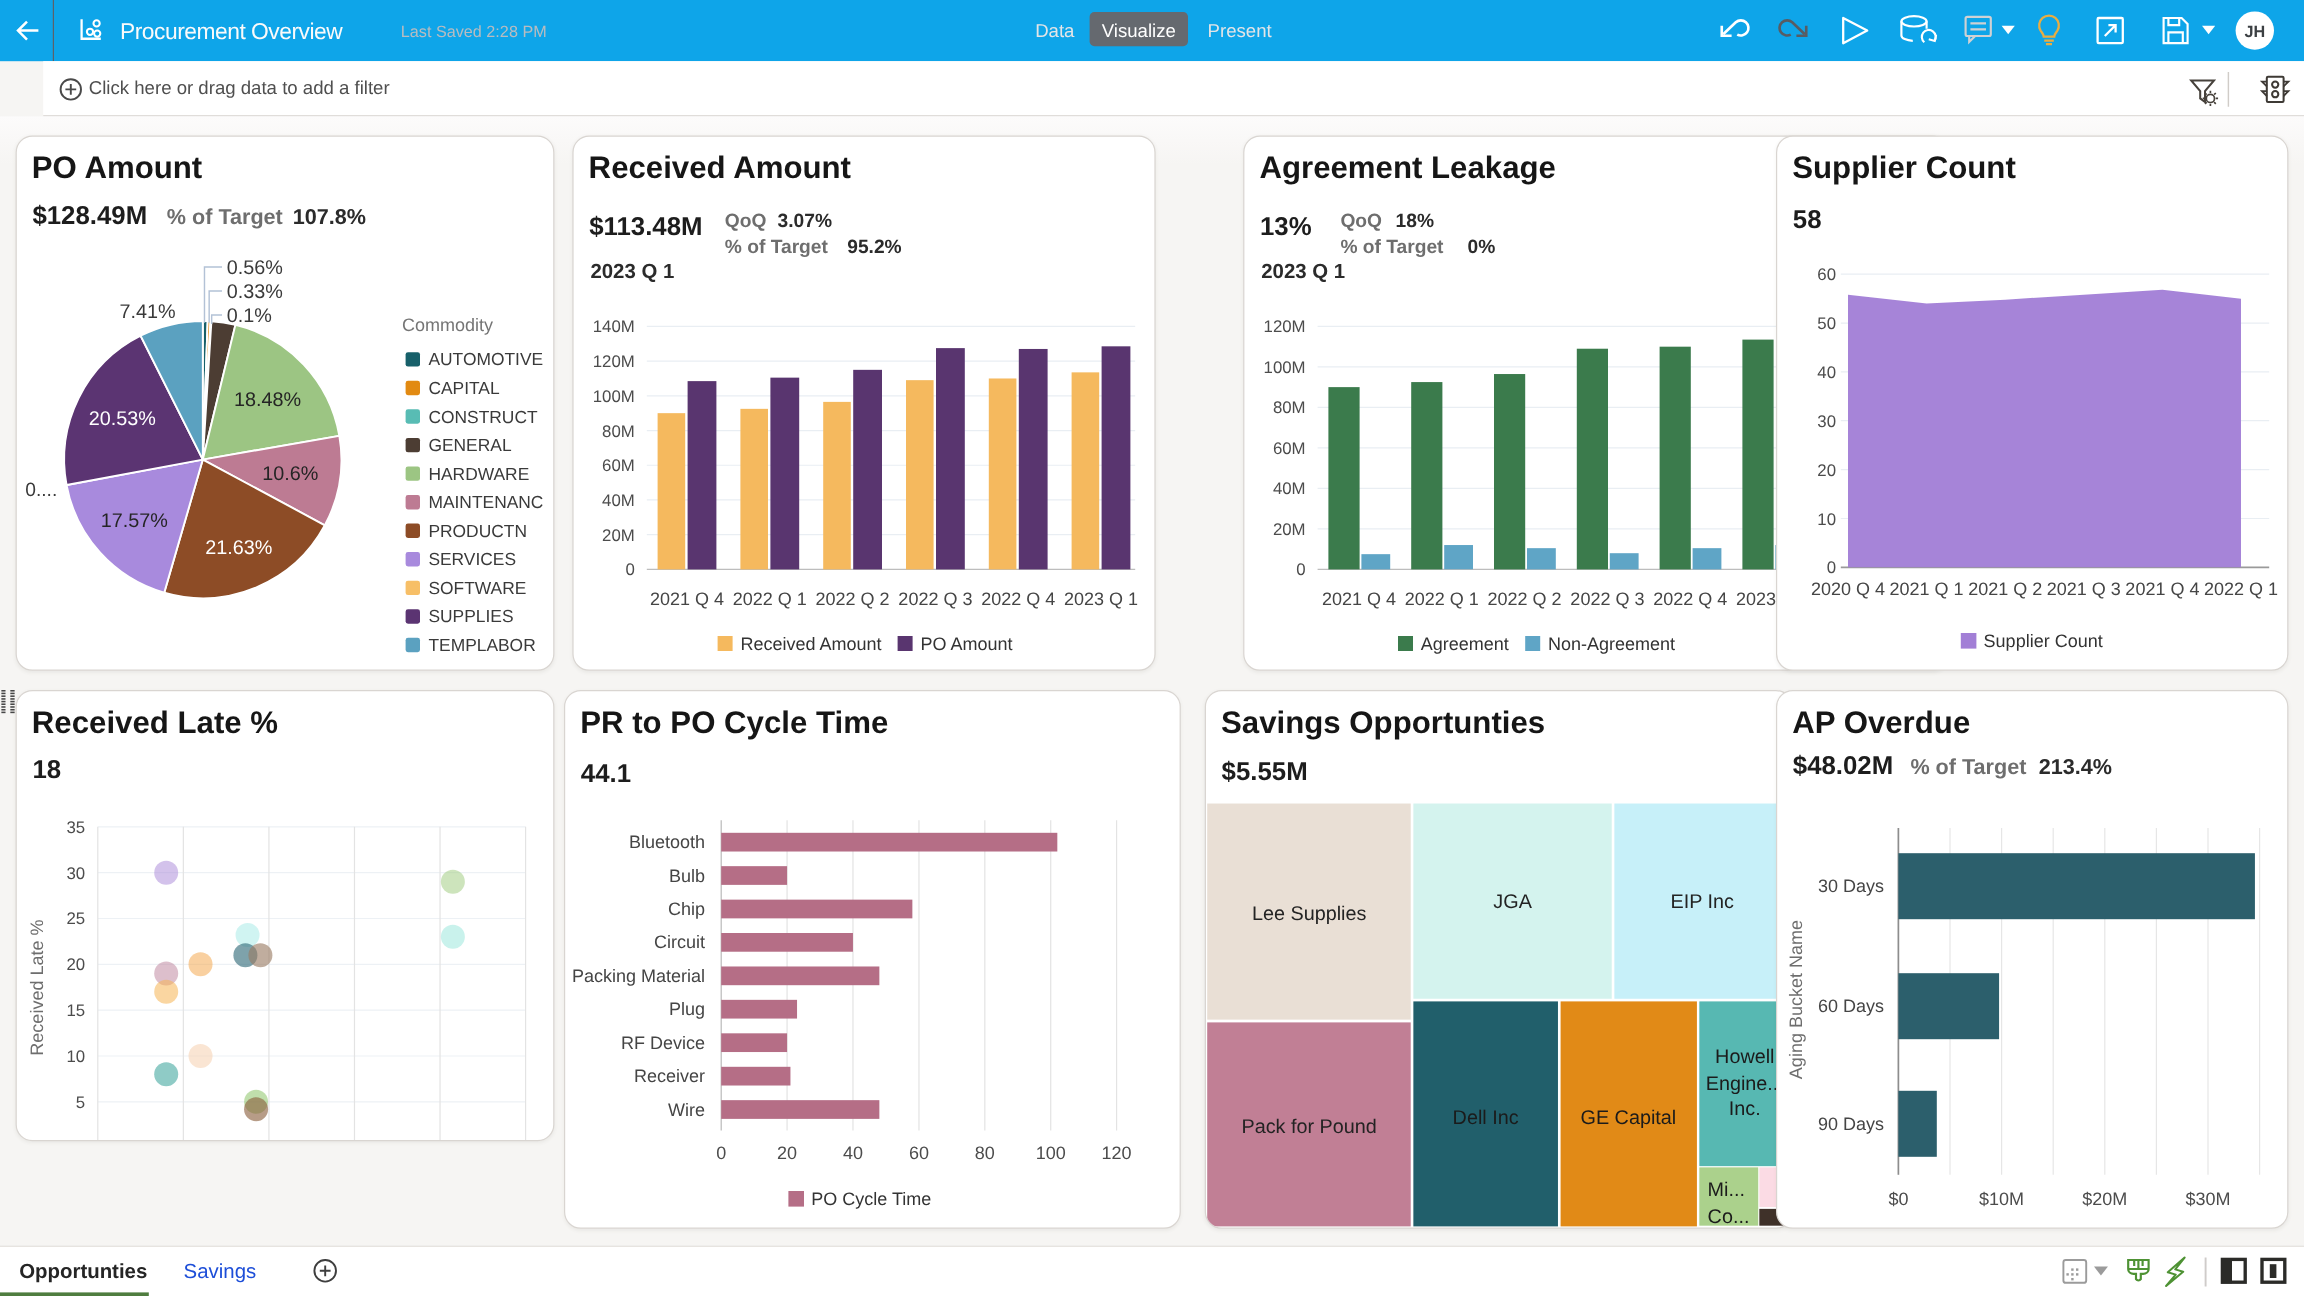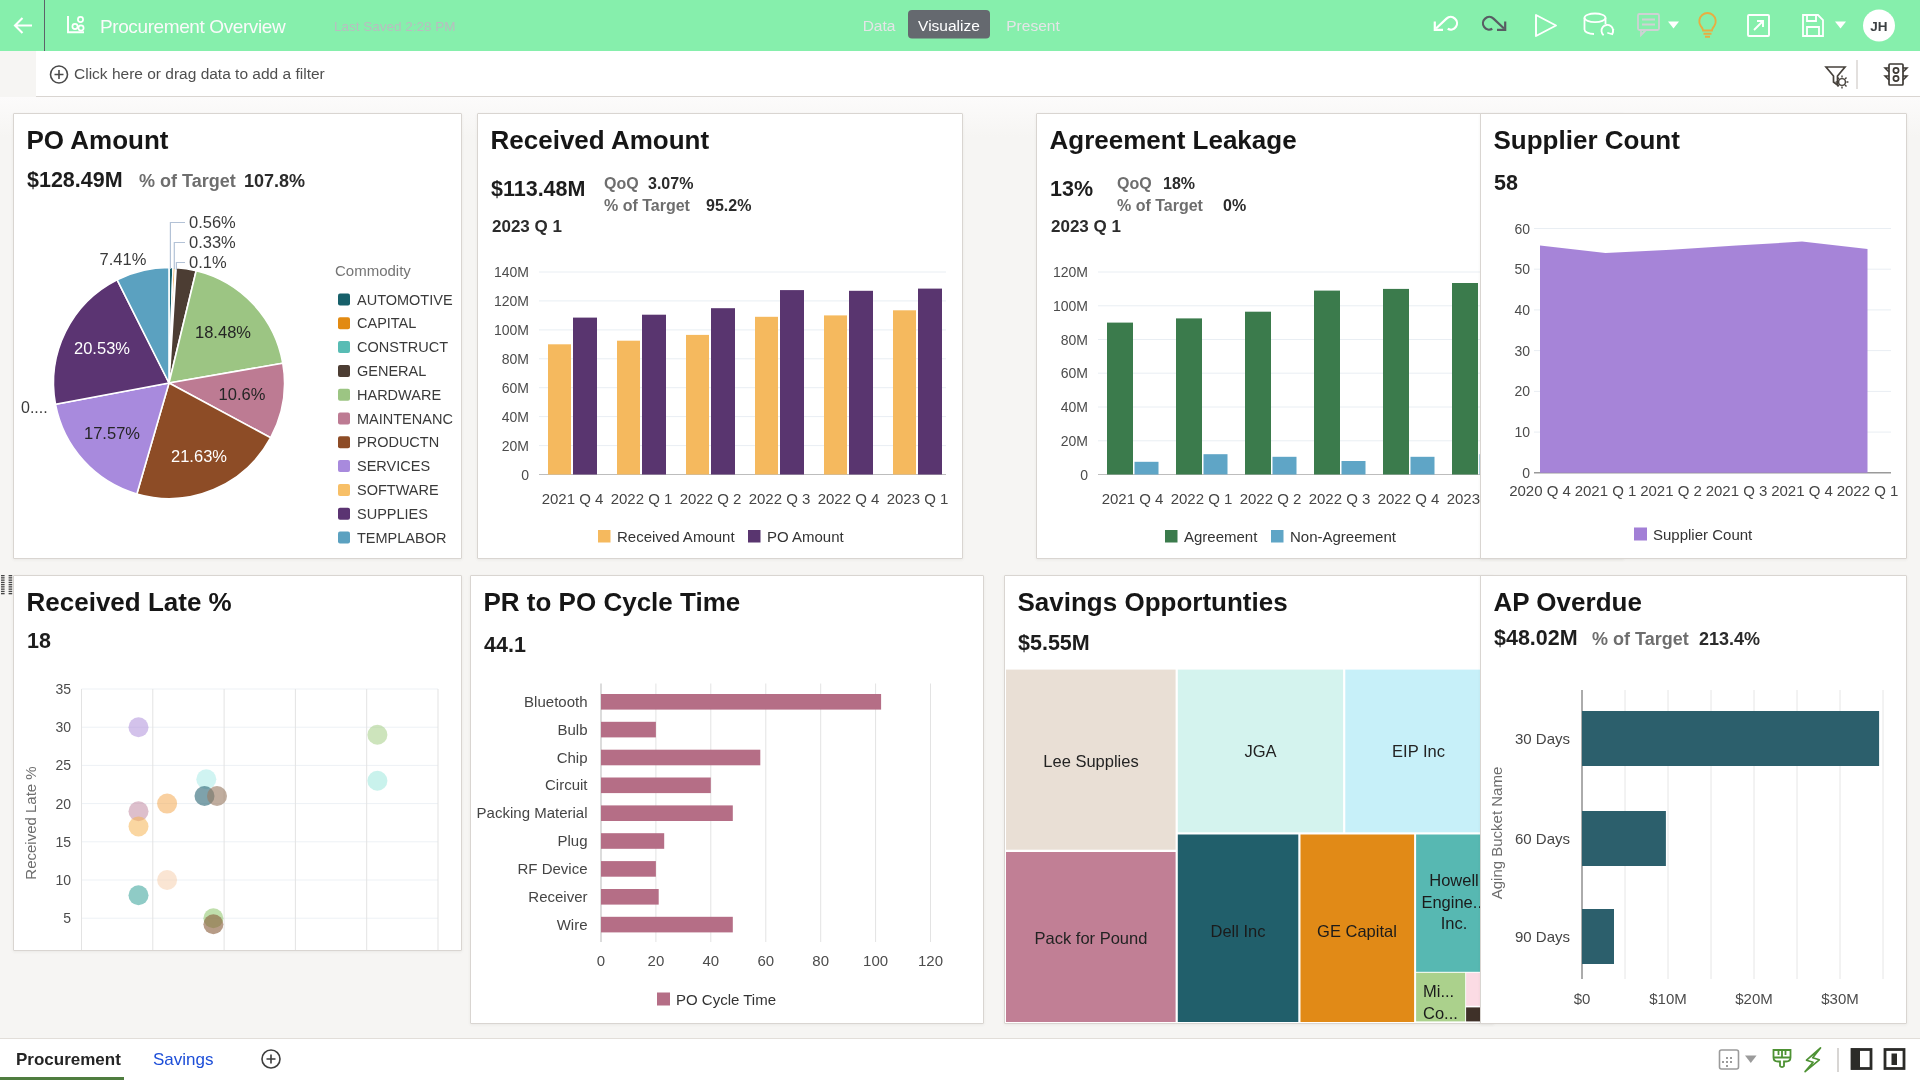--- a/index.html
+++ b/index.html
@@ -1,22 +1,22 @@
 <!DOCTYPE html>
 <html><head><meta charset="utf-8"><title>Procurement Overview</title>
 <style>
   * { margin:0; padding:0; box-sizing:border-box; }
   html,body { width:1920px; height:1080px; overflow:hidden;
     font-family:"Liberation Sans", sans-serif; background:#f6f5f3; }
-  .hdr { position:absolute; left:0; top:0; width:1920px; height:51px; background:#86efac; }
+  .hdr { position:absolute; left:0; top:0; width:1920px; height:51px; background:#0ea5e9; }
   .fbar { position:absolute; left:0; top:51px; width:1920px; height:46px; background:#ffffff;
     border-bottom:1px solid #d9d5d1;margin-left:36px; }
   .canvas { position:absolute; left:0; top:97px; width:1920px; height:941px;
     background:linear-gradient(180deg,#fcfbfb 0px,#f6f5f3 40px,#f6f5f3 100%); }
-  .card { position:absolute; background:#ffffff; border:1px solid #d9d5d1; border-radius:1px;
+  .card { position:absolute; background:#ffffff; border:1px solid #d9d5d1; border-radius:14px;
     box-shadow:0 1px 3px rgba(90,80,70,0.07); overflow:hidden; }
   .bbar { position:absolute; left:0; top:1038px; width:1920px; height:42px; background:#ffffff;
     border-top:1px solid #e2ded9; }
 </style></head>
 <body>
 <div class="hdr">
   <svg width="1920" height="51" viewBox="0 0 1920 51" font-family="Liberation Sans, sans-serif">
     <path d="M32 25.5 H15 M22.5 18 l-7.5 7.5 7.5 7.5" stroke="#ffffff" stroke-width="2.1" fill="none"></path>
     <line x1="44.5" y1="0" x2="44.5" y2="51" stroke="#5d6169" stroke-width="1"></line>
     <path d="M68 16 V32.3 H84" stroke="#ffffff" stroke-width="1.9" fill="none"></path>
@@ -426,21 +426,21 @@
       <rect x="7.6" y="12.2" width="3.6" height="1.3" fill="#474747"></rect>
       <rect x="0" y="14.5" width="3.6" height="1.3" fill="#474747"></rect>
       <rect x="7.6" y="14.5" width="3.6" height="1.3" fill="#474747"></rect>
       <rect x="0" y="16.8" width="3.6" height="1.3" fill="#474747"></rect>
       <rect x="7.6" y="16.8" width="3.6" height="1.3" fill="#474747"></rect>
       <rect x="0" y="19.0" width="3.6" height="1.3" fill="#474747"></rect>
       <rect x="7.6" y="19.0" width="3.6" height="1.3" fill="#474747"></rect>
     </svg>
 </div>
 <div class="bbar">
-  <div style="position:absolute;left:16px;top:11px;font-size:17px;font-weight:bold;color:#252525">Procurement</div>
+  <div style="position:absolute;left:16px;top:11px;font-size:17px;font-weight:bold;color:#252525">Opportunties</div>
   <div style="position:absolute;left:0px;top:38px;width:124px;height:4px;background:#4f7d3f"></div>
   <div style="position:absolute;left:153px;top:11px;font-size:17px;color:#1d4ed8">Savings</div>
   <svg width="1920" height="42" viewBox="0 0 1920 42" style="position:absolute;left:0;top:0">
     <circle cx="271" cy="20" r="9" stroke="#3e3e3e" stroke-width="1.6" fill="none"></circle>
     <path d="M271 15.5 v9 M266.5 20 h9" stroke="#3e3e3e" stroke-width="1.6"></path>
     <g stroke="#9b9b9b" stroke-width="1.6" fill="none">
       <rect x="1719.5" y="11" width="19" height="19" rx="2"></rect>
     </g>
     <g fill="#9b9b9b">
       <rect x="1726" y="18" width="2" height="2"></rect>

